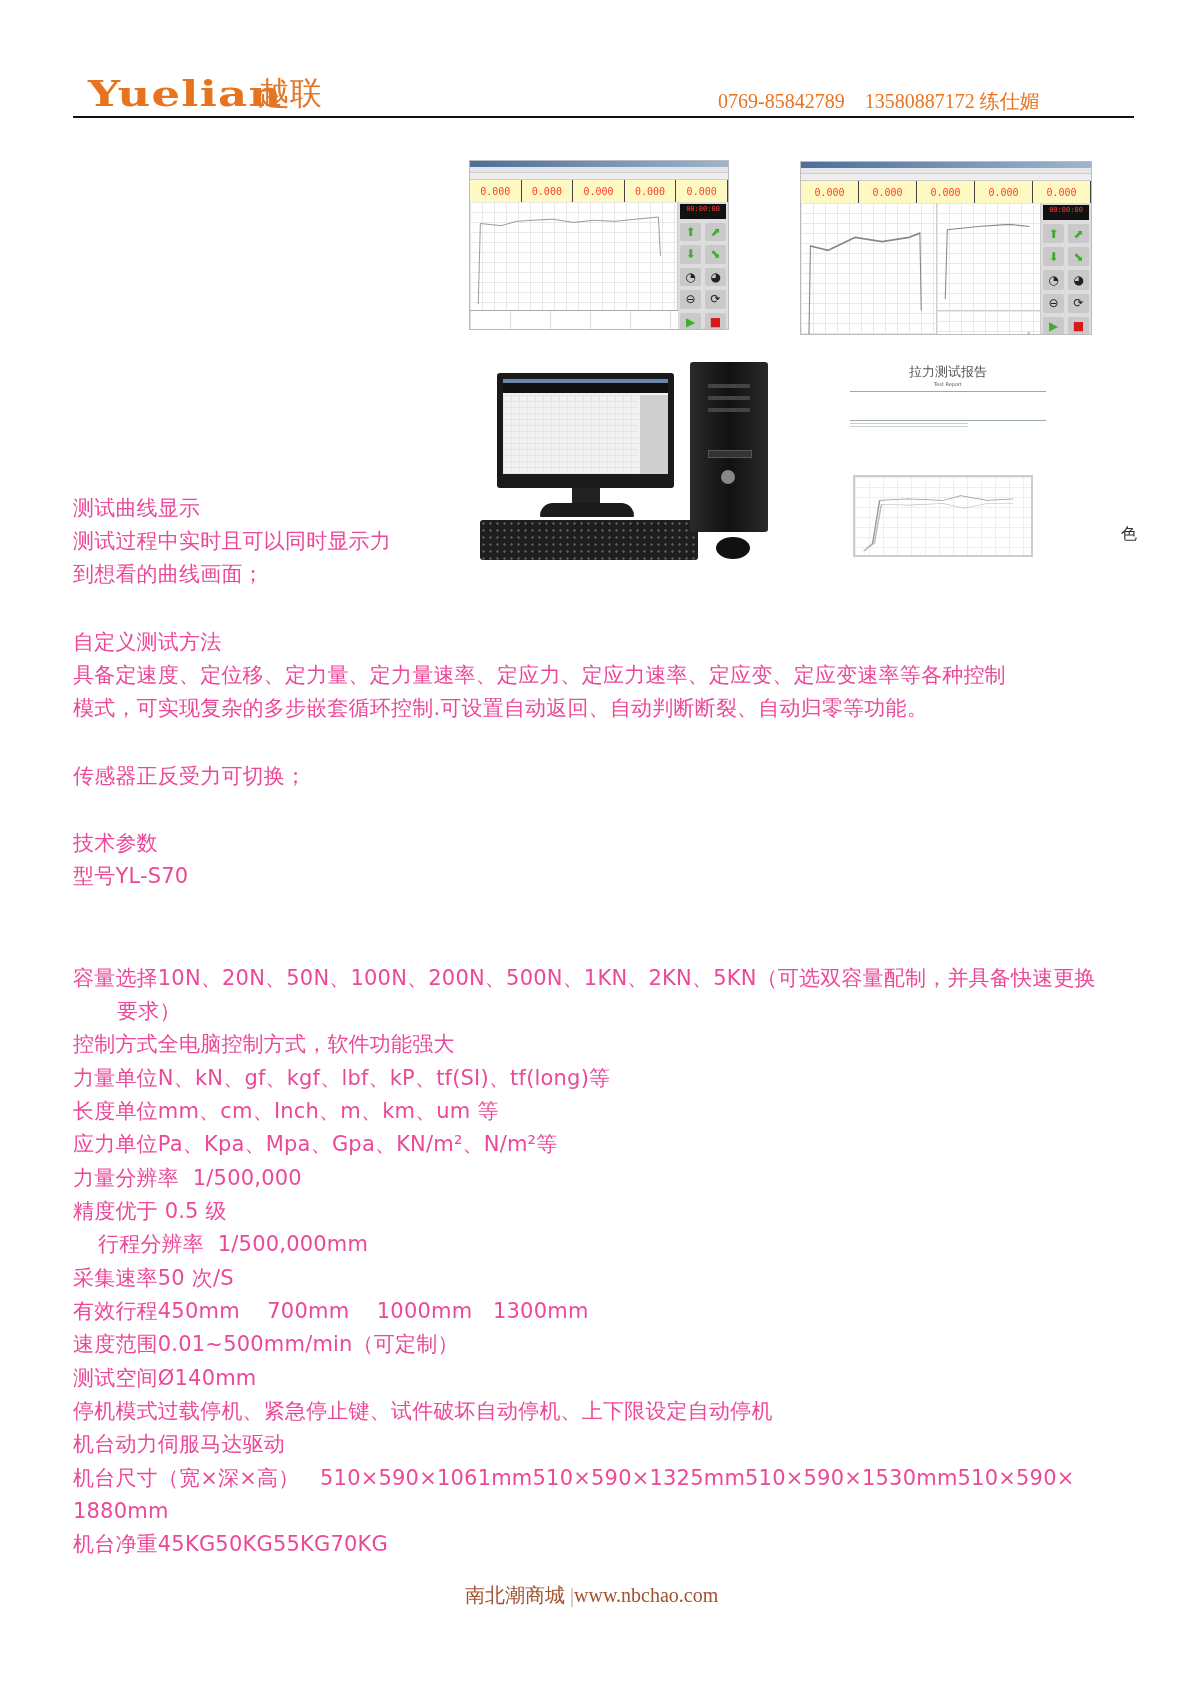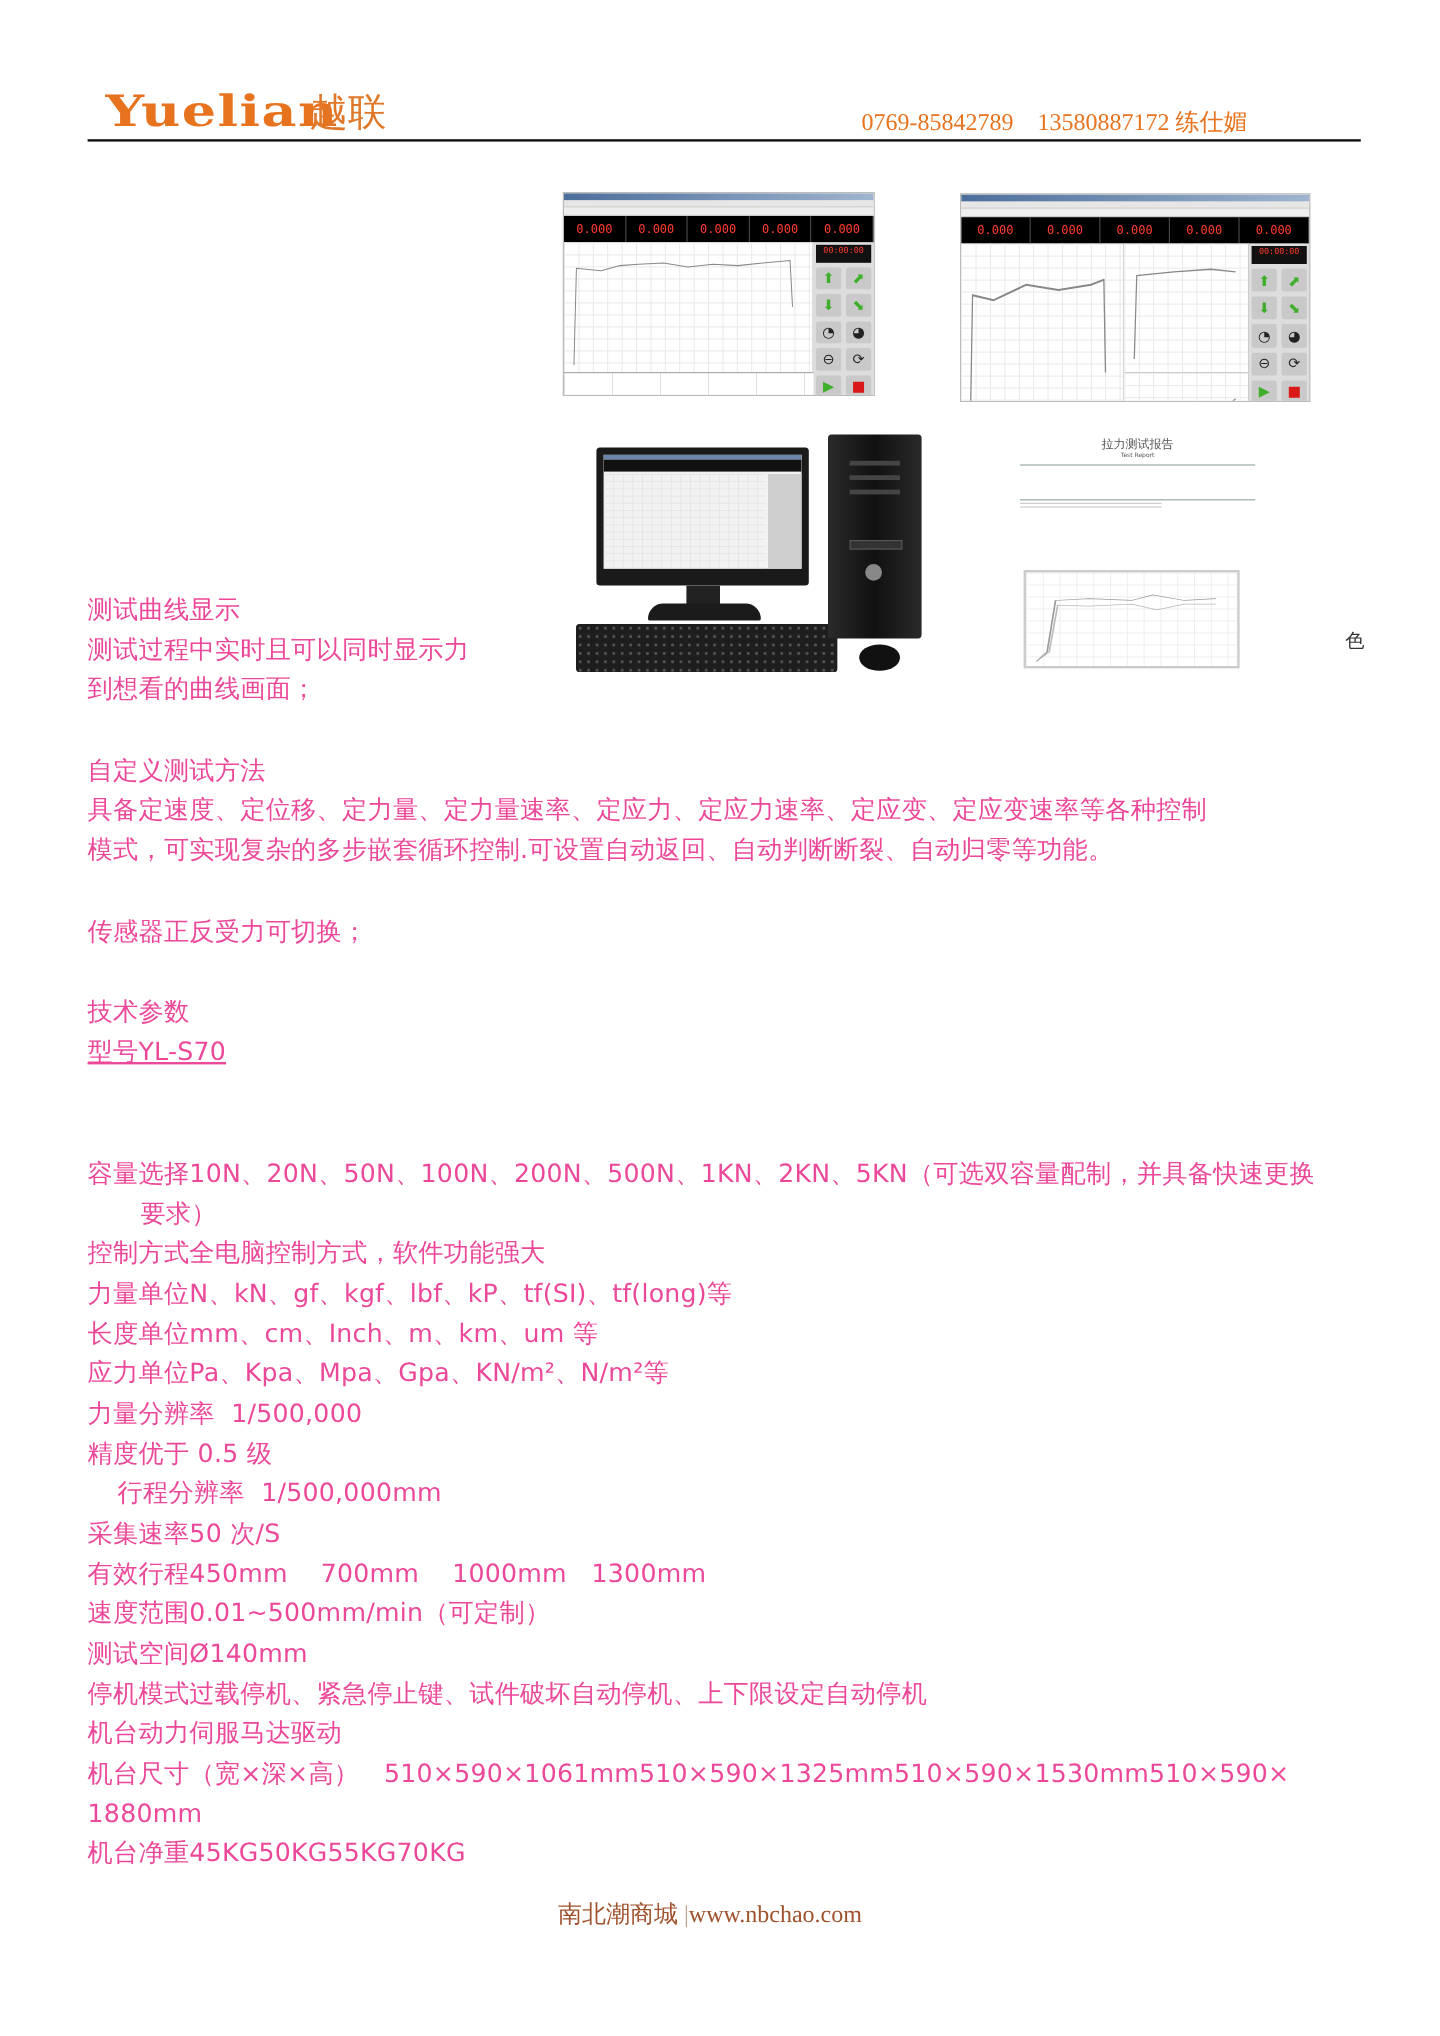--- a/index.html
+++ b/index.html
@@ -15,21 +15,21 @@
              font-size: 32px; color: #e0782a; }
   .contact { left: 718px; top: 88px; font-family: "Liberation Serif", "DejaVu Serif", serif;
              font-size: 20px; color: #e8731f; white-space: pre; }
   .hr { left: 73px; top: 116px; width: 1061px; height: 2px; background: #111; }
 
   
   .shot { background: #f4f4f4; border: 1px solid #bbb; box-sizing: border-box; overflow: hidden; }
   .titlebar { height: 6px; background: linear-gradient(90deg,#4b6e9a,#9fb4cf); }
   .menubar { height: 5px; background: #e6e6e6; border-bottom: 1px solid #ccc; }
   .toolbar { height: 6px; background: #eee; border-bottom: 1px solid #ccc; }
-  .readouts { display: flex; background: #000000; height: 22px; }
+  .readouts { display: flex; background: #fef9c3; height: 22px; }
   .readout { flex: 1; border-right: 1px solid #444; color: #ff3b2f; font-family: "DejaVu Sans Mono", monospace;
              font-size: 10px; text-align: center; line-height: 24px; }
   .body-area { display: flex; }
   .plot { flex: 1; background: #fff; position: relative; border-right: 1px solid #ccc;
           background-image: linear-gradient(#e8e8e8 1px, transparent 1px), linear-gradient(90deg, #e8e8e8 1px, transparent 1px);
           background-size: 12px 10px; }
   .ctrl { width: 50px; background: #ddd; display: grid; grid-template-columns: 1fr 1fr; gap: 4px; padding: 2px; box-sizing: border-box; }
   .ctrl .timer { grid-column: 1 / span 2; background: #111; color: #ff3b2f; font-size: 7px; text-align: center;
                  font-family: "DejaVu Sans Mono", monospace; line-height: 10px; }
   .ctrl .btn { background: #c9c9c9; border-radius: 2px; display: flex; align-items: center; justify-content: center; font-size: 12px; }
@@ -46,21 +46,21 @@
   .keyboard { left: 480px; top: 520px; width: 218px; height: 40px; background: #1e1e1e; border-radius: 3px;
               background-image: radial-gradient(#555 1px, transparent 1.5px); background-size: 7px 7px; }
   .tower { left: 690px; top: 362px; width: 78px; height: 170px; background: linear-gradient(90deg,#2a2a2a,#111,#2a2a2a);
            border-radius: 3px; }
   .tower .slot { position: absolute; left: 18px; width: 42px; height: 4px; background: #444; }
   .tower .power { position: absolute; left: 31px; top: 108px; width: 14px; height: 14px; border-radius: 50%; background: #888; }
   .mouse { left: 716px; top: 537px; width: 34px; height: 22px; background: #111; border-radius: 50%; }
 
   
   .report { left: 850px; top: 363px; width: 196px; height: 192px; background: #fff; }
-  .report-title { text-align: center; font-size: 10px; color: #555; }
+  .report-title { text-align: center; font-size: 13px; color: #555; }
   .report-line { height: 1px; background: #9aa; margin: 2px 0; }
   .report-chart { position: absolute; left: 3px; top: 112px; width: 176px; height: 78px; border: 2px solid #ccc;
                   background-image: linear-gradient(#eee 1px, transparent 1px), linear-gradient(90deg, #eee 1px, transparent 1px);
                   background-size: 14px 10px; }
 
   
   .p { left: 73px; font-size: 21px; line-height: 30px; color: #ec4899; white-space: pre; letter-spacing: 0.2px; }
   .stray { left: 1121px; top: 524px; font-size: 16px; color: #333; }
 
   .footer { left: 465px; top: 1582px; font-family: "Liberation Serif", "DejaVu Serif", serif; font-size: 20px; color: #a0522d; white-space: pre; }
@@ -200,21 +200,21 @@
 <div class="abs p" style="top:559px;">到想看的曲线画面；</div>
 <div class="abs stray">色</div>
 
 <div class="abs p" style="top:627px;">自定义测试方法</div>
 <div class="abs p" style="top:660px;">具备定速度、定位移、定力量、定力量速率、定应力、定应力速率、定应变、定应变速率等各种控制</div>
 <div class="abs p" style="top:693px;">模式，可实现复杂的多步嵌套循环控制.可设置自动返回、自动判断断裂、自动归零等功能。</div>
 
 <div class="abs p" style="top:761px;">传感器正反受力可切换；</div>
 
 <div class="abs p" style="top:828px;">技术参数</div>
-<div class="abs p" style="top:861px;text-decoration:underline;">型号YL-S70</div>
+<div class="abs p" style="top:861px;">型号YL-S70</div>
 
 <div class="abs p" style="top:963px;">容量选择10N、20N、50N、100N、200N、500N、1KN、2KN、5KN（可选双容量配制，并具备快速更换</div>
 <div class="abs p" style="top:996px;margin-left:44px;">要求）</div>
 <div class="abs p" style="top:1029px;">控制方式全电脑控制方式，软件功能强大</div>
 <div class="abs p" style="top:1063px;">力量单位N、kN、gf、kgf、lbf、kP、tf(SI)、tf(long)等</div>
 <div class="abs p" style="top:1096px;">长度单位mm、cm、Inch、m、km、um 等</div>
 <div class="abs p" style="top:1129px;">应力单位Pa、Kpa、Mpa、Gpa、KN/m²、N/m²等</div>
 <div class="abs p" style="top:1163px;">力量分辨率  1/500,000</div>
 <div class="abs p" style="top:1196px;">精度优于 0.5 级</div>
 <div class="abs p" style="top:1229px;margin-left:25px;">行程分辨率  1/500,000mm</div>

